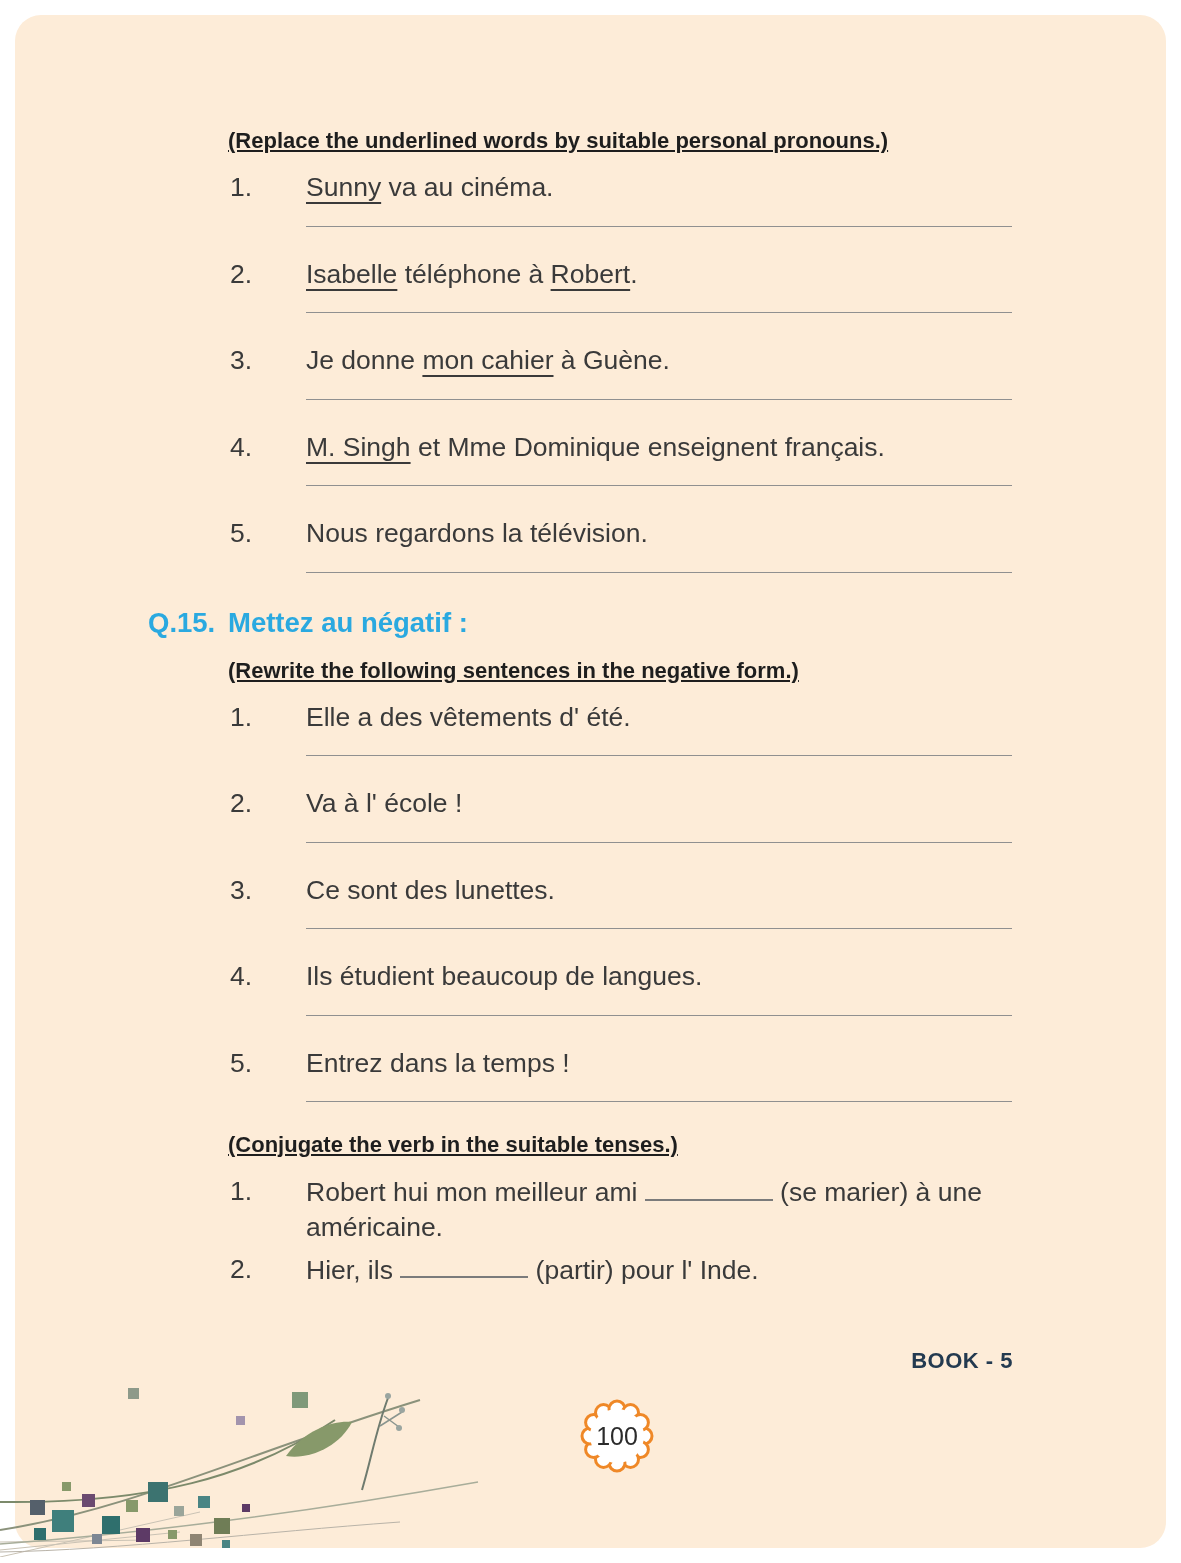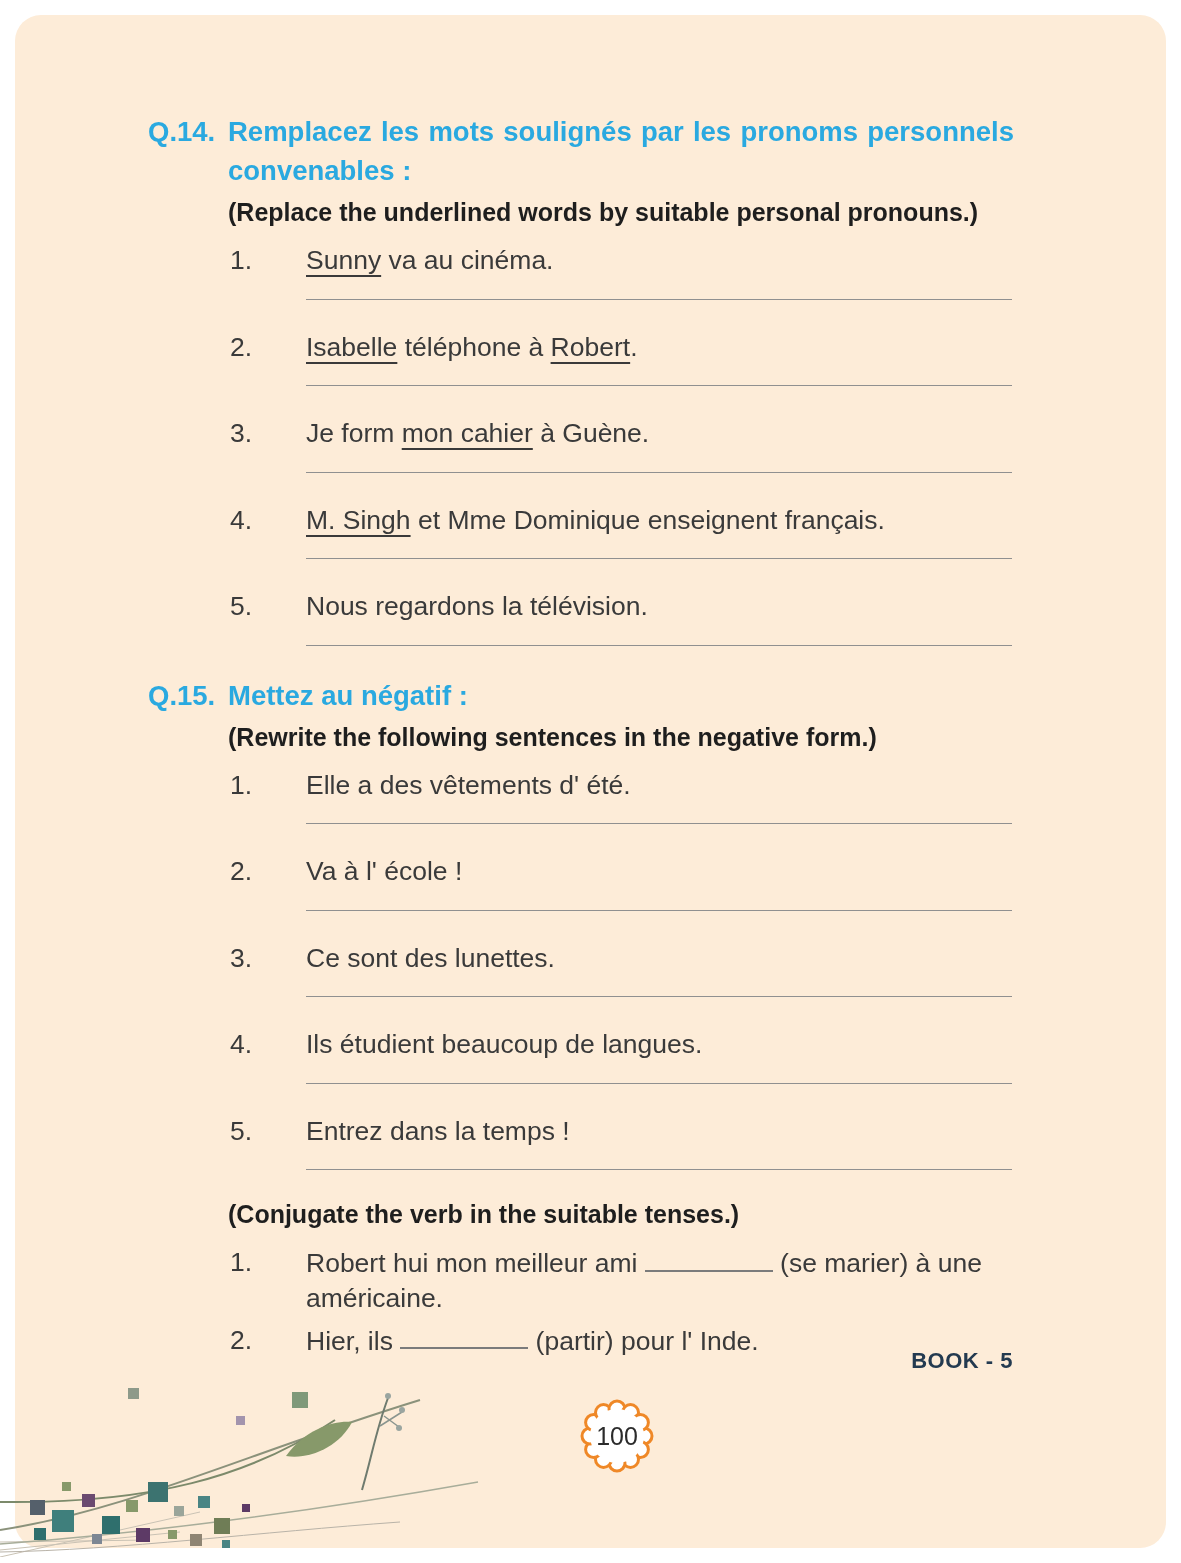--- a/index.html
+++ b/index.html
@@ -18,22 +18,22 @@
     position: absolute; left: 148px; top: 112px; width: 866px;
   }
   .question { margin-bottom: 24px; }
   .q-head {
     display: flex; color: #2aa9e0; font-weight: bold;
     font-size: 27.5px; line-height: 1.42; margin-bottom: 8px;
   }
   .q-num { flex: 0 0 80px; }
   .q-title-fr { flex: 1; text-align: justify; }
   .q-title-en {
-    margin: 2px 0 16px 80px; font-size: 25px;
-    font-weight: bold; color: #1e1e1e;
+    margin: 16px 0 16px 80px; font-size: 22px;
+    font-weight: bold; color: #1e1e1e; text-decoration: underline;
   }
   .item {
     display: flex; margin: 0 0 6px 82px;
     font-size: 26.5px; color: #3a3a3a; line-height: 1.34;
   }
   .item-num { flex: 0 0 76px; }
   .item-text { flex: 1; }
   .u {
     text-decoration: underline;
     text-underline-offset: 6px;
@@ -62,38 +62,34 @@
   }
 </style>
 </head>
 <body>
 
 <div class="sheet">
   <div class="paper"></div>
 
   <div class="content" id="questions">
       <div class="question">
-        <div class="q-head">
-          <span class="q-num">Q.14.</span>
-          <span class="q-title-fr">Remplacez les mots soulignés par les pronoms personnels convenables :</span>
-        </div>
         <div class="q-title-en">(Replace the underlined words by suitable personal pronouns.)</div>
         <div class="item">
           <span class="item-num">1.</span>
           <span class="item-text"><span class="u">Sunny</span><span> va au cinéma.</span></span>
         </div>
         <div class="answer-line"></div>
         <div class="item">
           <span class="item-num">2.</span>
           <span class="item-text"><span class="u">Isabelle</span><span> téléphone à </span><span class="u">Robert</span><span>.</span></span>
         </div>
         <div class="answer-line"></div>
         <div class="item">
           <span class="item-num">3.</span>
-          <span class="item-text"><span>Je form </span><span class="u">mon cahier</span><span> à Guène.</span></span>
+          <span class="item-text"><span>Je donne </span><span class="u">mon cahier</span><span> à Guène.</span></span>
         </div>
         <div class="answer-line"></div>
         <div class="item">
           <span class="item-num">4.</span>
           <span class="item-text"><span class="u">M. Singh</span><span> et Mme Dominique enseignent français.</span></span>
         </div>
         <div class="answer-line"></div>
         <div class="item">
           <span class="item-num">5.</span>
           <span class="item-text"><span>Nous regardons la télévision.</span></span>

